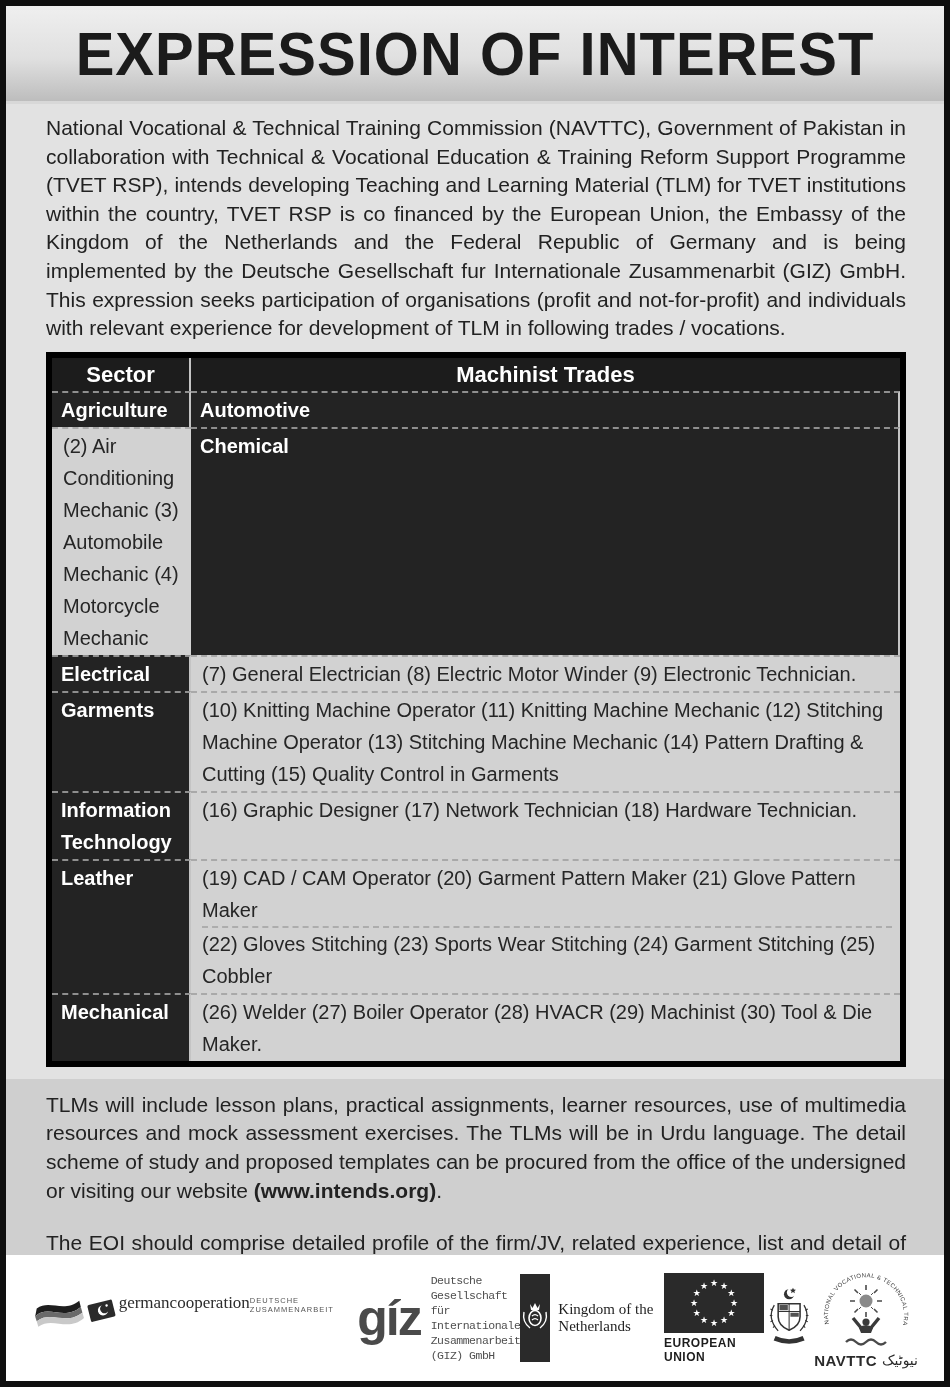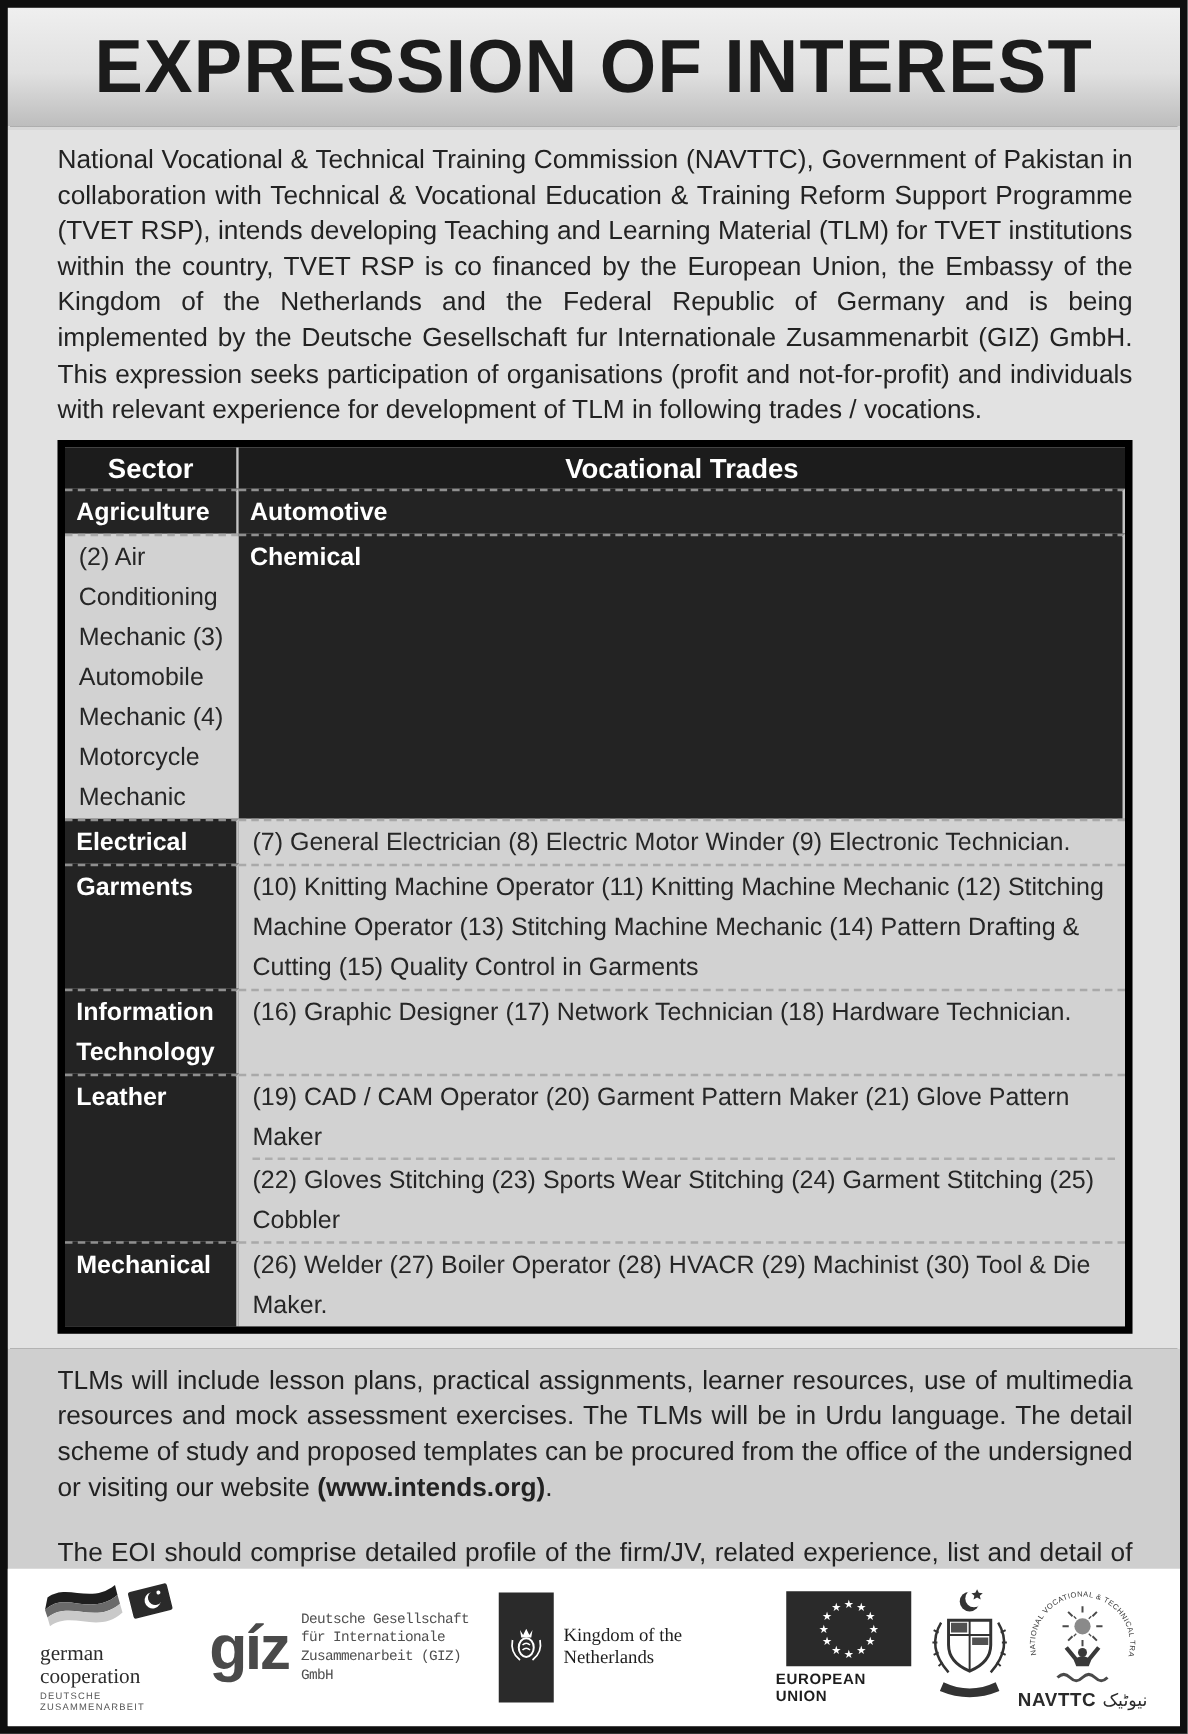--- a/index.html
+++ b/index.html
@@ -6,21 +6,21 @@
   html, body { background: #ffffff; }
   body {
     width: 950px; height: 1387px;
     font-family: "Liberation Sans", sans-serif;
     position: relative;
   }
   .page {
     position: absolute; inset: 0;
     border: 6px solid #0f0f0f;
     box-shadow: inset 0 0 0 2px #f5f5f5;
-    background: #000000;
+    background: #4c1d95;
     overflow: hidden;
   }
   
   .banner {
     height: 98px;
     background: linear-gradient(180deg, #efefef 0%, #e0e0e0 55%, #bdbdbd 100%);
     display: flex; align-items: center; justify-content: center;
     border-bottom: 3px solid #d8d8d8;
   }
   .banner .title {
@@ -67,21 +67,21 @@
   .address .dg   { font-size: 31px; font-weight: 800; line-height: 40px; }
   .address .ln   { font-size: 22px; font-weight: 700; line-height: 29px; }
   
   .footer {
     position: absolute; left: 0; right: 0; bottom: 0;
     height: 126px; background: #ffffff;
     display: flex; align-items: center; justify-content: space-between;
     padding: 0 26px;
   }
   .logo { display: flex; align-items: center; }
-  .gc-block { flex-direction: column; align-items: flex-start; justify-content: center; }
+  .gc-block { flex-direction: row; align-items: flex-start; justify-content: center; }
   .gc-text1 { font-family: "Liberation Serif", serif; font-size: 17px; color: #2c2c2c; line-height: 18px; }
   .gc-text3 { font-size: 7.5px; letter-spacing: 1px; color: #555; margin-top: 2px; }
   .giz-block { gap: 10px; }
   .giz-word { font-size: 50px; font-weight: 700; color: #4a4a4a; line-height: 50px; letter-spacing: -2px; }
   .giz-desc { font-size: 11.5px; color: #4f4f4f; line-height: 15px; font-family: "Liberation Mono", monospace; letter-spacing: -0.5px; }
   .nl-block { gap: 8px; }
   .nl-banner { width: 44px; height: 88px; background: #2a2a2a; display: flex; align-items: center; justify-content: center; }
   .nl-label { font-family: "Liberation Serif", serif; font-size: 15px; color: #1e1e1e; }
   .eu-block { flex-direction: column; gap: 3px; }
   .eu-flag { width: 100px; height: 60px; background: #2a2a2a; position: relative; }
@@ -98,21 +98,21 @@
 
   <div class="banner">
     <div class="title">EXPRESSION OF INTEREST</div>
   </div>
 
   <div class="content-top">
     <p class="intro">National Vocational &amp; Technical Training Commission (NAVTTC), Government of Pakistan in collaboration with Technical &amp; Vocational Education &amp; Training Reform Support Programme (TVET RSP), intends developing Teaching and Learning Material (TLM) for TVET institutions within the country, TVET RSP is co financed by the European Union, the Embassy of the Kingdom of the Netherlands and the Federal Republic of Germany and is being implemented by the Deutsche Gesellschaft fur Internationale Zusammenarbit (GIZ) GmbH. This expression seeks participation of organisations (profit and not-for-profit) and individuals with relevant experience for development of TLM in following trades / vocations.</p>
 
     <div class="vtable">
       <div class="cell cell-sector header-cell">Sector</div>
-      <div class="cell cell-trades header-cell">Vocational Trades</div>
+      <div class="cell cell-trades header-cell">Machinist Trades</div>
 
       <div class="cell cell-sector">Agriculture</div>
 
       <div class="cell cell-sector">Automotive</div>
       <div class="cell cell-trades">
         <div class="trade-line">(2) Air Conditioning Mechanic (3) Automobile Mechanic (4) Motorcycle Mechanic</div>
       </div>
 
       <div class="cell cell-sector">Chemical</div>
 

